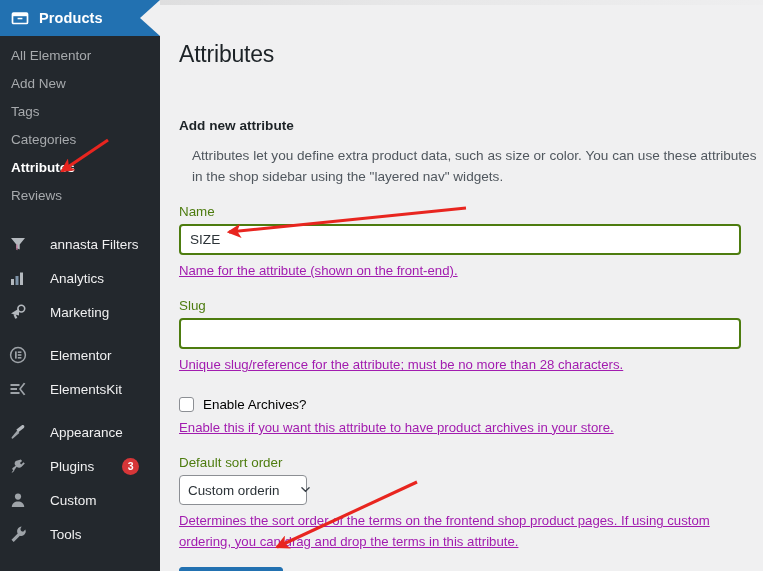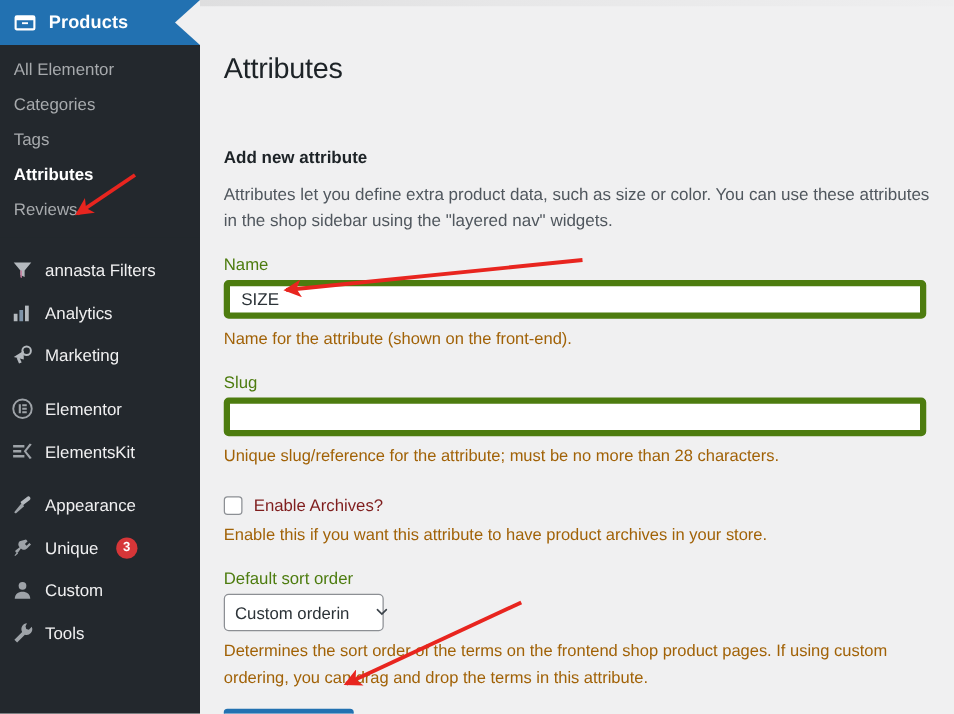--- a/index.html
+++ b/index.html
@@ -42,21 +42,21 @@
   .sub-item {
     display:block; padding:4px 0 4px 11px;
     color:#a7aaad; font-size:13.5px; line-height:20px;
     cursor:pointer;
   }
   .sub-item.active { color:#fff; font-weight:700; }
 
   .sep { height:9px; }
 
   .menu-row {
-    display:flex; align-items:center; gap:9px;
+    display:flex; align-items:center; gap:23px;
     padding:8px 0 8px 9px;
     color:#eeeeee; font-size:13.5px; cursor:pointer;
   }
   .menu-row .m-label { color:#f0f0f1; font-size:13.5px; }
   .badge {
     display:inline-flex; align-items:center; justify-content:center;
     min-width:17px; height:17px; border-radius:9px;
     background:#d63638; color:#fff; font-size:10.5px; font-weight:700;
     margin-left:5px; padding:0 4px;
   }
@@ -74,43 +74,44 @@
   #inner { padding:40px 0 0 19px; }
 
   h1.page-title {
     margin:0; font-size:23px; font-weight:400; color:#1d2327;
     line-height:1.3; letter-spacing:-.2px;
   }
   h2.sub-title {
     margin:48px 0 0 0; font-size:13.6px; font-weight:700; color:#1d2327;
   }
   p.desc {
-    margin:12px 0 0 0; font-size:13.6px; color:#50575e; line-height:1.55;
+    margin:12px 0 0 13px; font-size:13.6px; color:#50575e; line-height:1.55;
     max-width:565px;
   }
   p.hint {
-    margin:6px 0 0 0; font-size:13.2px; color:#a16207; line-height:1.55;
+    margin:6px 0 0 0; font-size:13.2px; color:#a21caf; line-height:1.55;
     max-width:545px;
+    text-decoration:underline;
   }
   label.fl {
     display:block; margin:17px 0 5px 0; font-size:13.4px; color:#4d7c0f;
   }
   input.text {
     display:block; width:562px; height:31px;
-    border:5px solid #4d7c0f; border-radius:4px;
+    border:2px solid #4d7c0f; border-radius:4px;
     background:#fff; color:#2c3338; font-size:13.6px;
     padding:0 9px; font-family:"Liberation Sans", sans-serif;
     box-shadow:0 0 0 transparent;
   }
   .chk-row { display:flex; align-items:center; gap:9px; margin-top:21px; }
   .chk {
     width:15px; height:15px; border:1px solid #8c8f94; border-radius:3px;
     background:#fff; flex:0 0 15px;
   }
-  .chk-label { font-size:13.4px; color:#7f1d1d; }
+  .chk-label { font-size:13.4px; color:#000000; }
 
   .sel-wrap { margin-top:5px; position:relative; width:140px; }
   select.sel {
     -webkit-appearance:none; appearance:none;
     width:128px; height:30px;
     border:1px solid #8c8f94; border-radius:4px; background:#fff;
     font-size:13.4px; color:#2c3338; padding:0 26px 0 8px;
     font-family:"Liberation Sans", sans-serif;
   }
   .sel-arrow {
@@ -144,22 +145,23 @@
           <rect x="1.5" y="4" width="15" height="3.2" fill="#fff"></rect>
           <rect x="6.6" y="8.8" width="4.8" height="1.5" fill="#fff"></rect>
         </svg>
     </span>
     <span class="mt-label">Products</span>
     <span class="notch"></span>
   </div>
 
   <div class="submenu">
     <span class="sub-item">All Elementor</span>
+    <span class="sub-item">Add New</span>
+    <span class="sub-item">Tags</span>
     <span class="sub-item">Categories</span>
-    <span class="sub-item">Tags</span>
     <span class="sub-item active">Attributes</span>
     <span class="sub-item">Reviews</span>
   </div>
 
   <div class="sep"></div>
 
   <div class="menu-row">
     <span class="ico">
       <svg viewBox="0 0 18 18">
           <path d="M2 3h14l-5.3 6.4v5.1L7.3 13V9.4z" fill="#b4b9be"></path>
@@ -231,21 +233,21 @@
     <span class="m-label">Appearance</span>
   </div>
 
   <div class="menu-row">
     <span class="ico">
       <svg viewBox="0 0 18 18">
           <path d="M11.8 2.6l1.3 1.3-2.2 2.2 1.4 1.4 2.2-2.2 1.3 1.3-3.2 3.2c-1.5 1.5-3.6 1.3-4.9 0L5.4 12.9c-.6.6-1.3.3-1.7-.1-.4-.4-.7-1.1-.1-1.7l3.1-2.3c-1.3-1.3-1.5-3.4 0-4.9z" fill="#9ea3a8"></path>
           <path d="M2.6 15.4l2-2.6.9.9-2.4 2.1z" fill="#9ea3a8"></path>
         </svg>
     </span>
-    <span class="m-label">Unique</span>
+    <span class="m-label">Plugins</span>
     <span class="badge">3</span>
   </div>
 
   <div class="menu-row">
     <span class="ico">
       <svg viewBox="0 0 18 18">
           <circle cx="9" cy="5.6" r="3.1" fill="#9ea3a8"></circle>
           <path d="M2.8 16c0-3.6 2.8-5.6 6.2-5.6s6.2 2 6.2 5.6z" fill="#9ea3a8"></path>
         </svg>
     </span>

